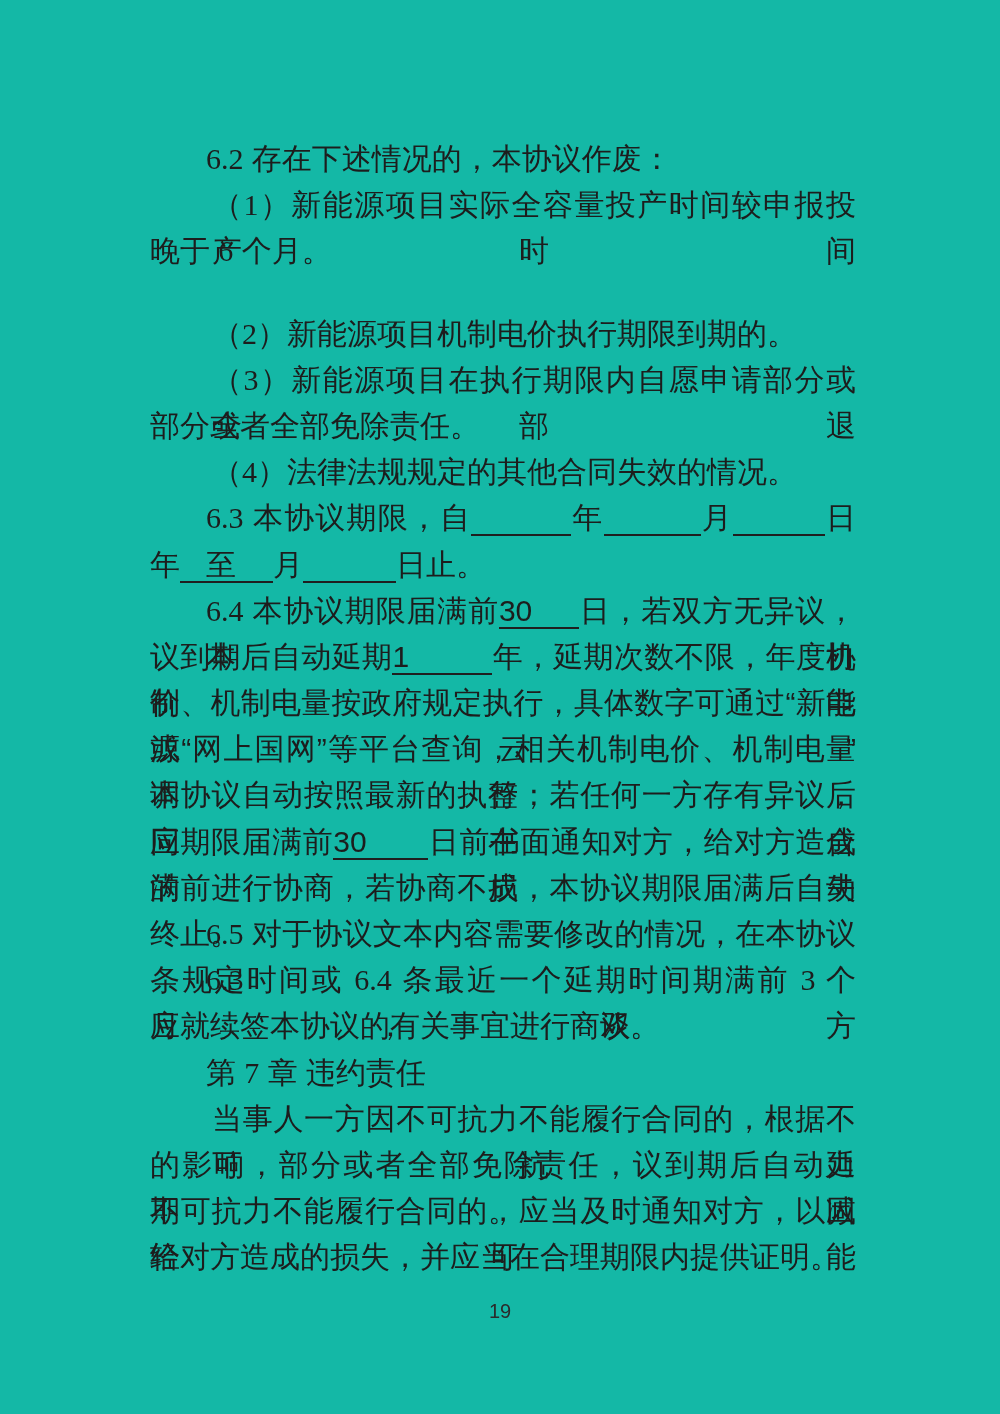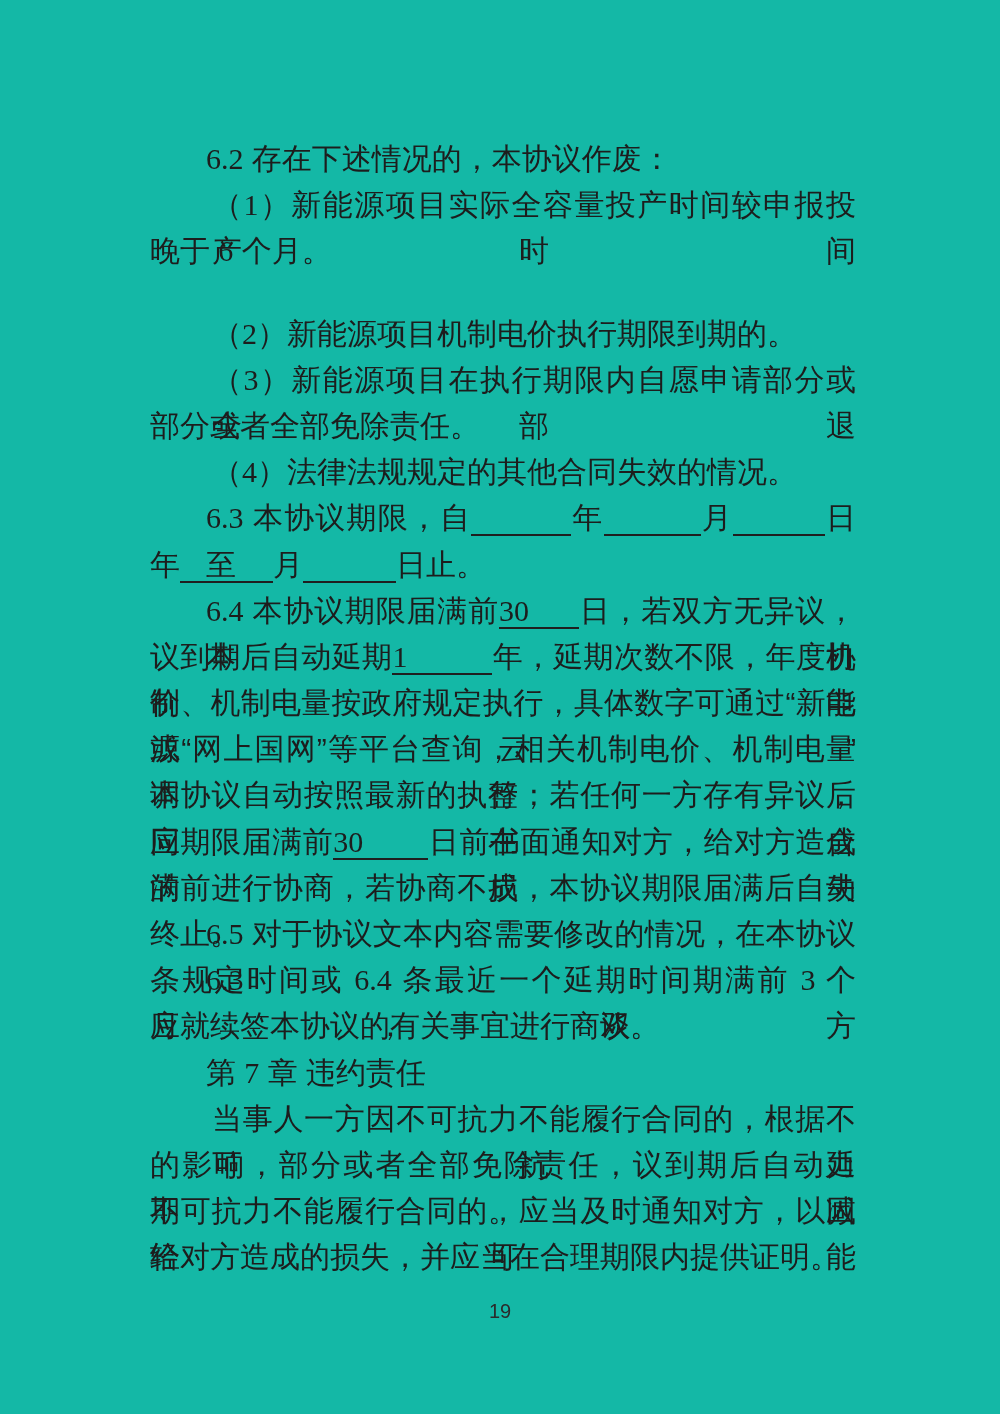--- a/index.html
+++ b/index.html
@@ -35,21 +35,21 @@
   .num {
     font-family: "Liberation Serif", "DejaVu Serif", serif;
   }
   .blank {
     display: inline-block;
     vertical-align: baseline;
     height: 32px;
     line-height: 32px;
     text-align: left;
     border-bottom: 2px solid #1f1f1f;
-    font-family: Liberation Serif, serif;
+    font-family: Liberation Sans, sans-serif;
   }
   .page-number {
     position: absolute;
     top: 1300px;
     left: 0;
     width: 100%;
     text-align: center;
     font-size: 20px;
     color: #2b2b2b;
     font-family: "Liberation Sans", "DejaVu Sans", sans-serif;

